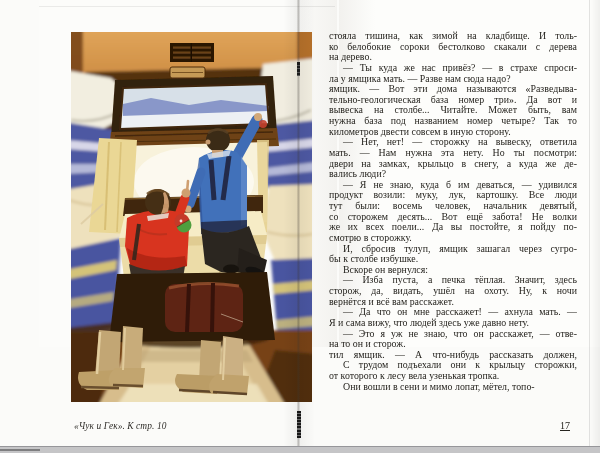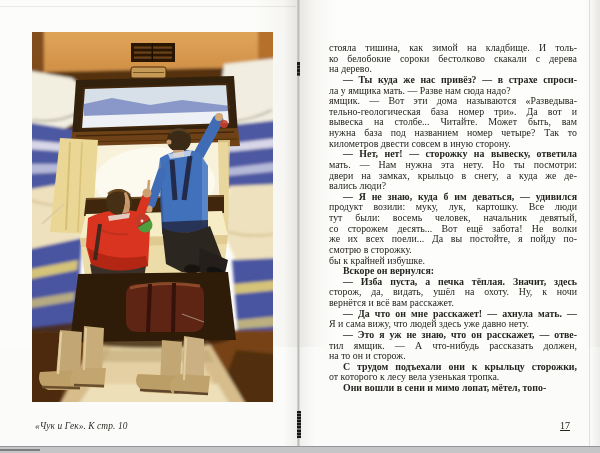--- a/index.html
+++ b/index.html
@@ -1,26 +1,26 @@
 <!DOCTYPE html>
 <html><head>
 <meta charset="utf-8">
 <style>
   html,body{margin:0;padding:0;background:#e9e9e9;}
   .shot{position:relative;width:600px;height:453px;background:#fbfbf9;overflow:hidden;
         font-family:"Liberation Serif","DejaVu Serif",serif;}
-  .page{position:absolute;top:0;height:347px;}
+  .page{position:absolute;top:0;height:347px;margin-left:39px;}
   .page-left{left:0;width:298px;background:linear-gradient(to right,#fcfcfa 0 85%,#f3f2ef);}
   .page-right{left:300px;width:300px;background:linear-gradient(to right,#f2f1ee,#fdfdfb 12%,#fdfdfb 94%,#f4f3f0);}
   .top-edge{position:absolute;left:0;top:6px;width:296px;height:1px;background:rgba(0,0,0,0.07);}
   .illustration{position:absolute;left:32px;top:32px;width:241px;height:370px;overflow:hidden;}
   .caption{position:absolute;left:35px;top:421px;font-style:italic;font-size:9.4px;color:#2e2c28;letter-spacing:.1px;}
-  .text-column{position:absolute;left:329px;top:31px;width:248px;font-size:9.9px;line-height:10.62px;color:#26241f;margin-top:12px;}
+  .text-column{position:absolute;left:329px;top:31px;width:248px;font-size:9.9px;line-height:10.62px;color:#26241f;}
   .line{text-align:justify;text-align-last:justify;white-space:normal;}
-  .line.ind{padding-left:14px;font-weight:bold;}
+  .line.ind{padding-left:14px;}
   .line.end{text-align-last:left;}
   .page-number{position:absolute;left:329px;top:420px;width:248px;text-align:right;padding-right:7px;
                font-size:10px;color:#26241f;box-sizing:border-box;text-decoration:underline;}
   .gutter{position:absolute;left:297px;top:0;width:3px;height:447px;
           background:linear-gradient(to right,rgba(60,55,50,.10),rgba(60,55,50,.28),rgba(60,55,50,.08));}
   .gutter-shade{position:absolute;left:283px;top:0;width:32px;height:447px;
           background:linear-gradient(to right,rgba(0,0,0,0),rgba(0,0,0,.05) 45%,rgba(0,0,0,0));pointer-events:none;}
   .gutter-mark{position:absolute;left:297px;}
   .gutter-mark.top{top:62px;width:3px;height:14px;
           background:repeating-linear-gradient(to bottom,#1c1c1c 0 2.5px,#555 2.5px 3.5px);}
@@ -226,30 +226,31 @@
       <div class="line ind">— Нет, нет! — сторожку на вывеску, ответила</div>
       <div class="line">мать. — Нам нужна эта нету. Но ты посмотри:</div>
       <div class="line">двери на замках, крыльцо в снегу, а куда же де-</div>
       <div class="line end">вались люди?</div>
       <div class="line ind">— Я не знаю, куда б им деваться, — удивился</div>
       <div class="line">продукт возили: муку, лук, картошку. Все люди</div>
       <div class="line">тут были: восемь человек, начальник девятый,</div>
       <div class="line">со сторожем десять... Вот ещё забота! Не волки</div>
       <div class="line">же их всех поели... Да вы постойте, я пойду по-</div>
       <div class="line end">смотрю в сторожку.</div>
-      <div class="line end">бы к крайней избушке.</div>
+      <div class="line ind">И, сбросив тулуп, ямщик зашагал через сугро-</div>
+      <div class="line end">бы к столбе избушке.</div>
       <div class="line ind end">Вскоре он вернулся:</div>
       <div class="line ind">— Изба пуста, а печка тёплая. Значит, здесь</div>
       <div class="line">сторож, да, видать, ушёл на охоту. Ну, к ночи</div>
       <div class="line end">вернётся и всё вам расскажет.</div>
       <div class="line ind">— Да что он мне расскажет! — ахнула мать. —</div>
       <div class="line end">Я и сама вижу, что людей здесь уже давно нету.</div>
       <div class="line ind">— Это я уж не знаю, что он расскажет, — отве-</div>
+      <div class="line end">на то он и сторож.</div>
       <div class="line">тил ямщик. — А что-нибудь рассказать должен,</div>
-      <div class="line end">на то он и сторож.</div>
       <div class="line ind">С трудом подъехали они к крыльцу сторожки,</div>
       <div class="line end">от которого к лесу вела узенькая тропка.</div>
       <div class="line ind end">Они вошли в сени и мимо лопат, мётел, топо-</div>
     </div>
   <div class="page-number">17</div>
 
   <div class="gutter-shade"></div>
   <div class="gutter"></div>
   <div class="gutter-mark top"></div>
   <div class="gutter-mark bottom"></div>

